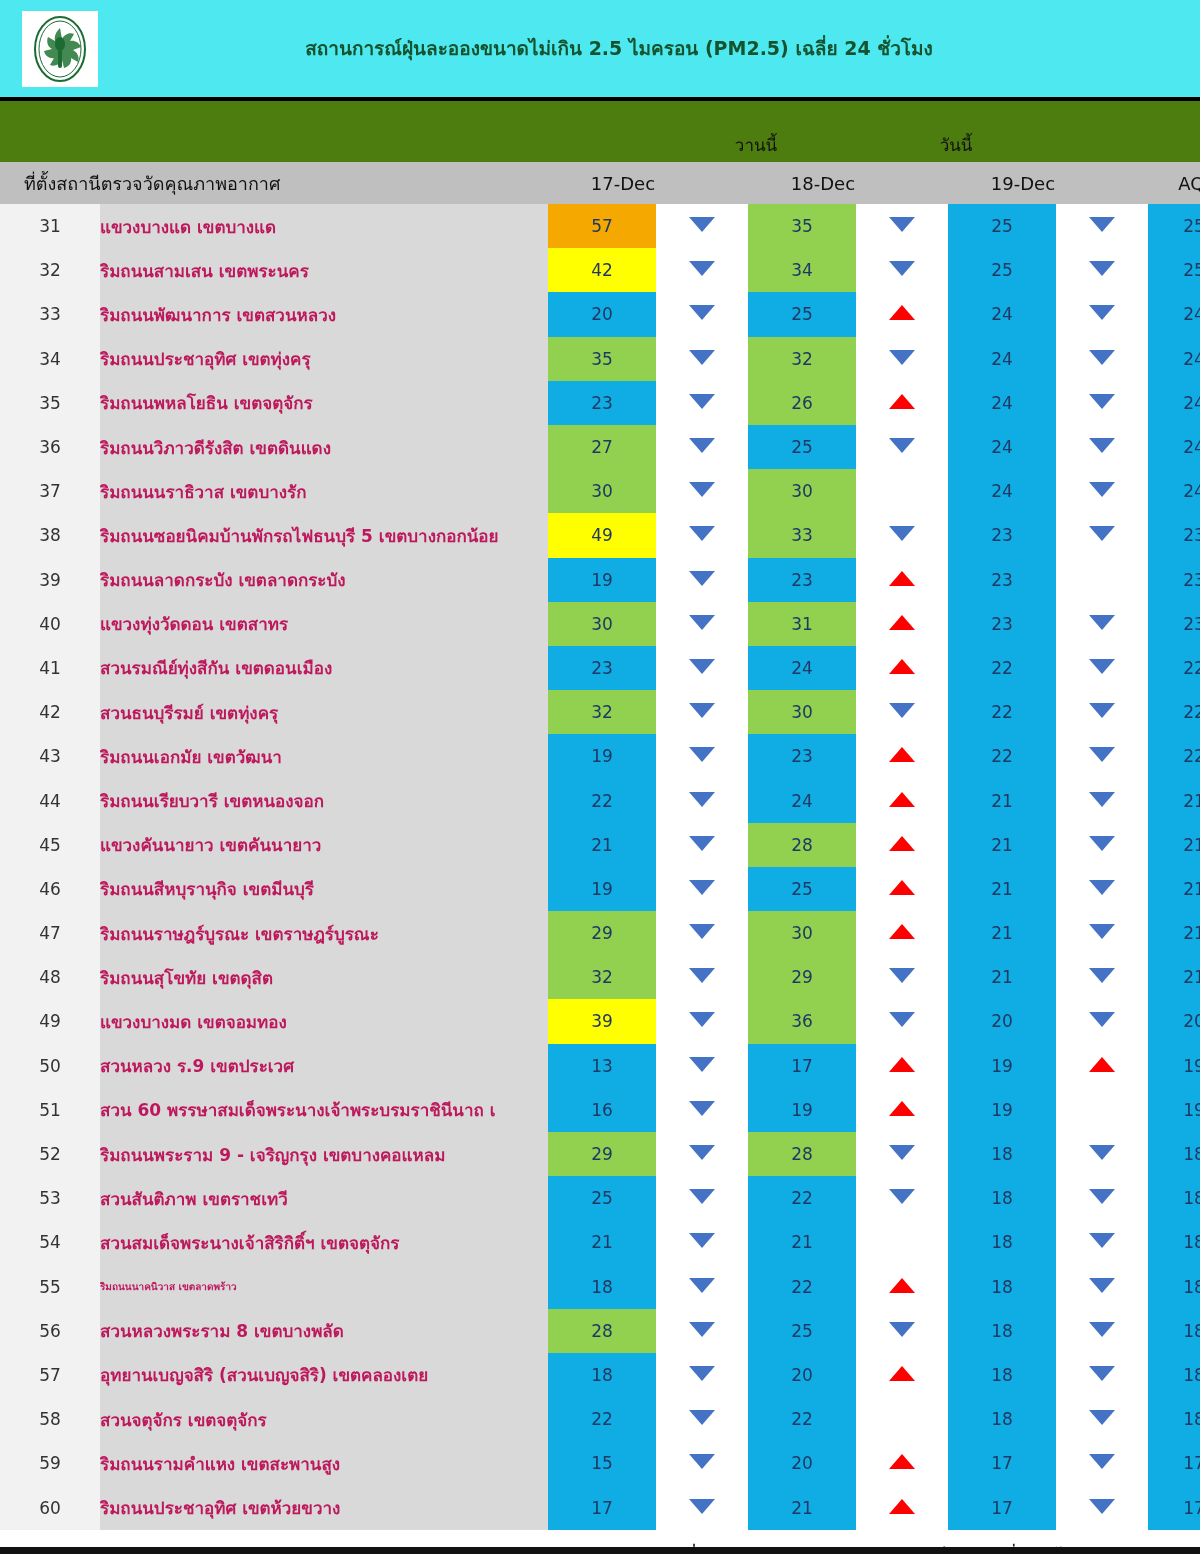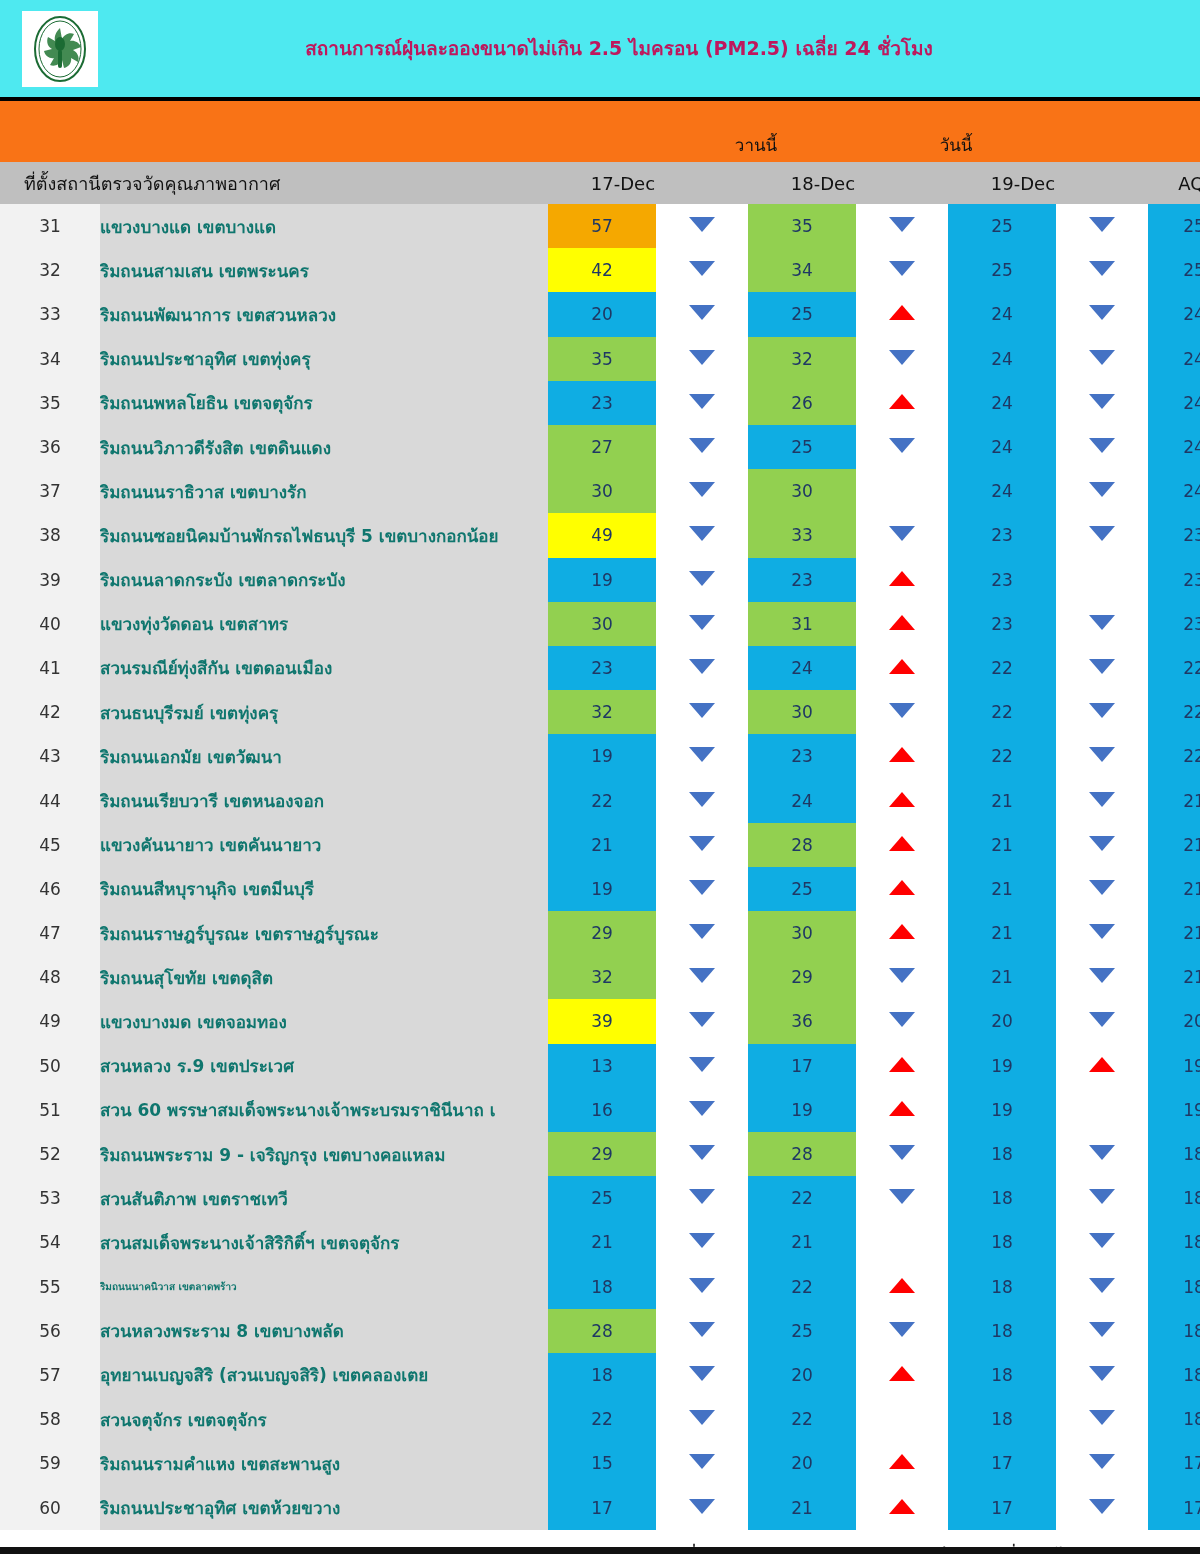--- a/index.html
+++ b/index.html
@@ -29,21 +29,21 @@
   }
   #logo-box svg{display:block;}
   #header-titles{
     flex:1 1 auto;
     text-align:center;
     padding-right:60px;
   }
   .header-line{
     font-weight:bold;
     font-size:19px;
-    color:#be185d;
+    color:#14532d;
     line-height:1.55;
     white-space:nowrap;
   }
 
   
   #table-wrap{position:relative;}
   table.aqi{
     border-collapse:collapse;
     width:1200px;
     table-layout:fixed;
@@ -54,21 +54,21 @@
   col.c-a1{width:92px;}
   col.c-d18{width:108px;}
   col.c-a2{width:92px;}
   col.c-d19{width:108px;}
   col.c-a3{width:92px;}
   col.c-aqi{width:92px;}
 
   
   tr.subhead td{
     height:56px;
-    background:#f97316;
+    background:#4d7c0f;
     font-size:17px;
     color:#111;
     text-align:center;
     vertical-align:bottom;
     padding-bottom:4px;
     font-weight:normal;
   }
 
   
   tr.colhead td{
@@ -91,21 +91,21 @@
     padding:0;
   }
   td.no{
     text-align:center;
     color:#333;
     background:#F2F2F2;
   }
   td.name{
     text-align:left;
     padding-left:4px;
-    color:#0f766e;
+    color:#be185d;
     background:#D9D9D9;
     font-weight:bold;
     font-size:16.5px;
     white-space:nowrap;
     overflow:hidden;
   }
   td.name.tiny{font-size:10px;}
   td.val{
     text-align:center;
     color:#1F3864;

